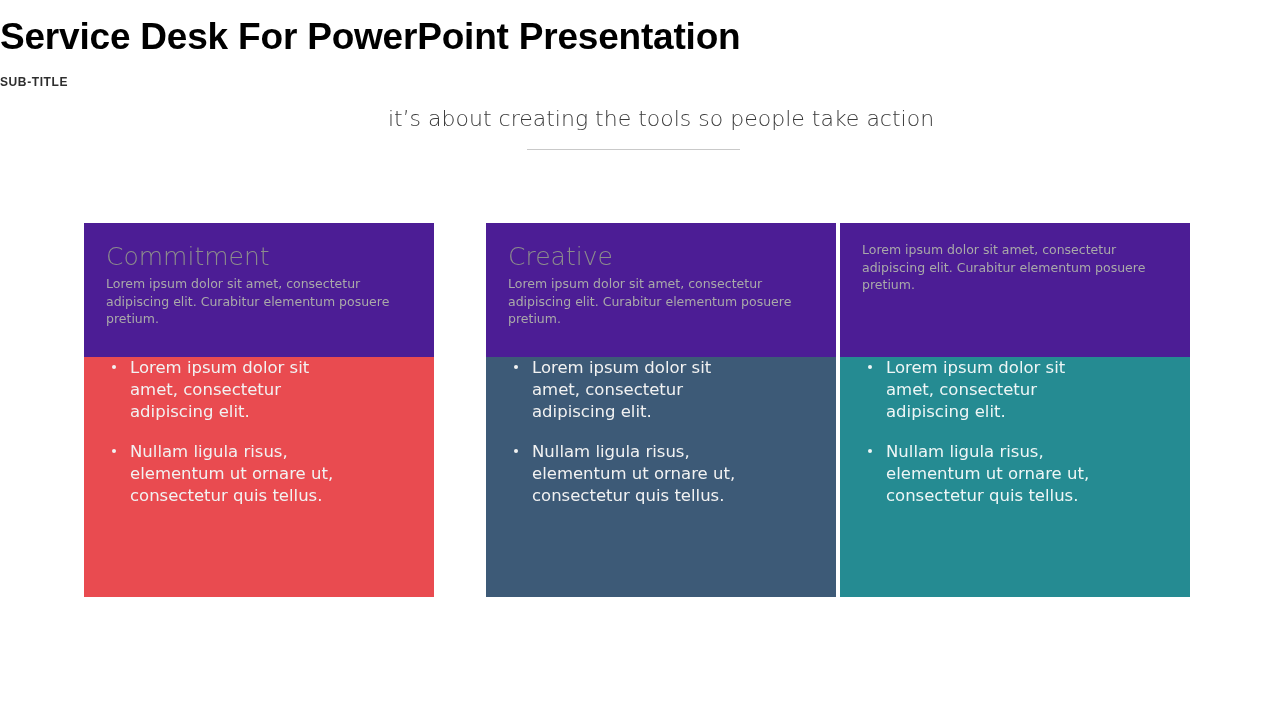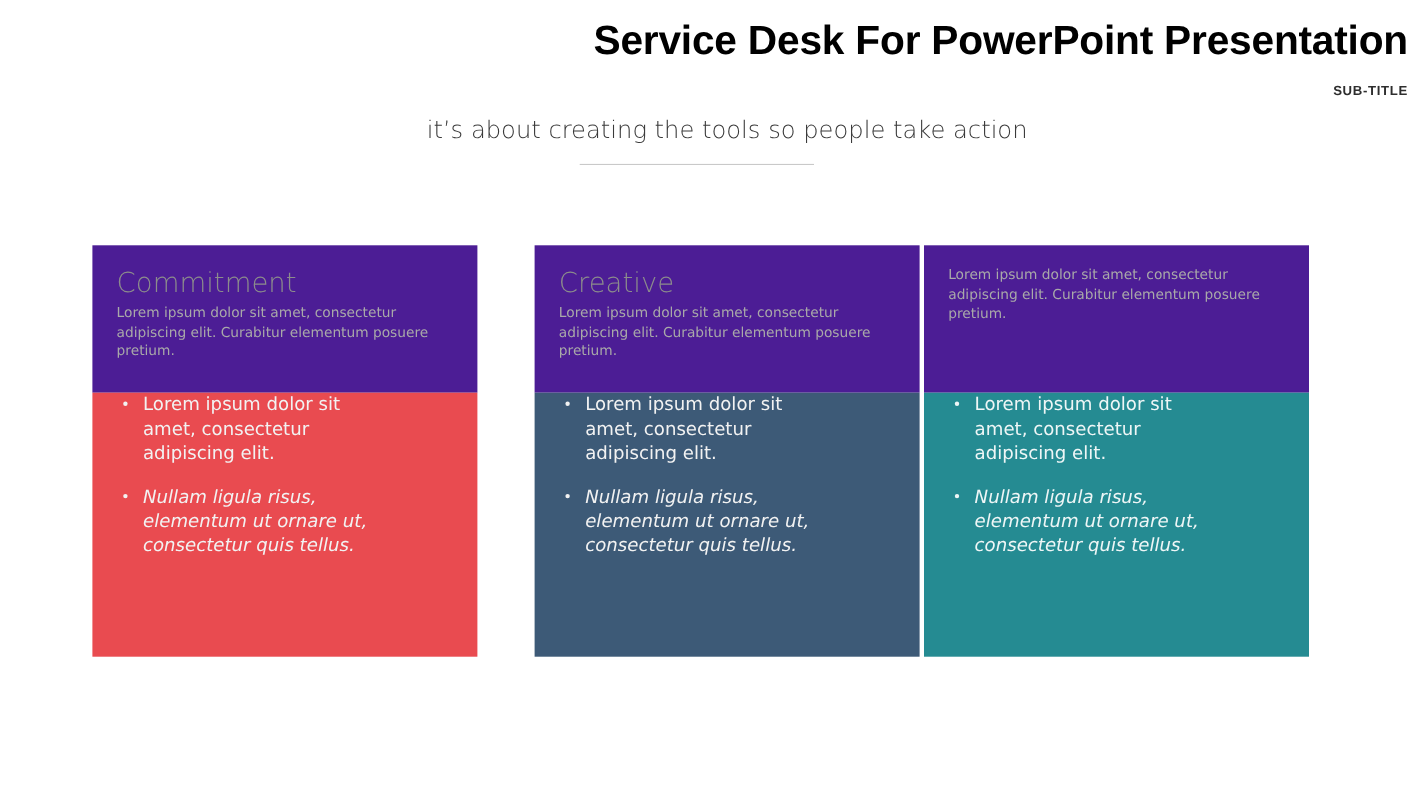--- a/index.html
+++ b/index.html
@@ -23,35 +23,35 @@
     height: 720px;
     background: #ffffff;
   }
 
   
   .title {
     position: absolute;
     left: 0;
     top: 16px;
     width: 1280px;
-    text-align: right;
+    text-align: left;
     font-family: "Liberation Sans", sans-serif;
     font-size: 37px;
     font-weight: bold;
     color: #000000;
     letter-spacing: -0.2px;
     white-space: nowrap;
   }
 
   .subtitle-label {
     position: absolute;
     left: 0;
     top: 75px;
     width: 1280px;
-    text-align: right;
+    text-align: left;
     font-family: "Liberation Sans", sans-serif;
     font-size: 12px;
     font-weight: bold;
     color: #2e2e2e;
     letter-spacing: 0.6px;
   }
 
   .tagline {
     position: absolute;
     left: 0;
@@ -131,21 +131,21 @@
     position: relative;
     padding-left: 20px;
     margin-bottom: 18px;
     font-family: "DejaVu Sans", sans-serif;
     font-size: 16.5px;
     font-weight: 400;
     line-height: 22px;
     color: #f2f2f2;
     max-width: 215px;
   }
-  .bullet-item:last-child { margin-bottom: 0; font-style: italic; }
+  .bullet-item:last-child { margin-bottom: 0; }
 
   .bullet-dot {
     position: absolute;
     left: 2px;
     top: 8px;
     width: 4px;
     height: 4px;
     border-radius: 50%;
     background: #f2f2f2;
   }

